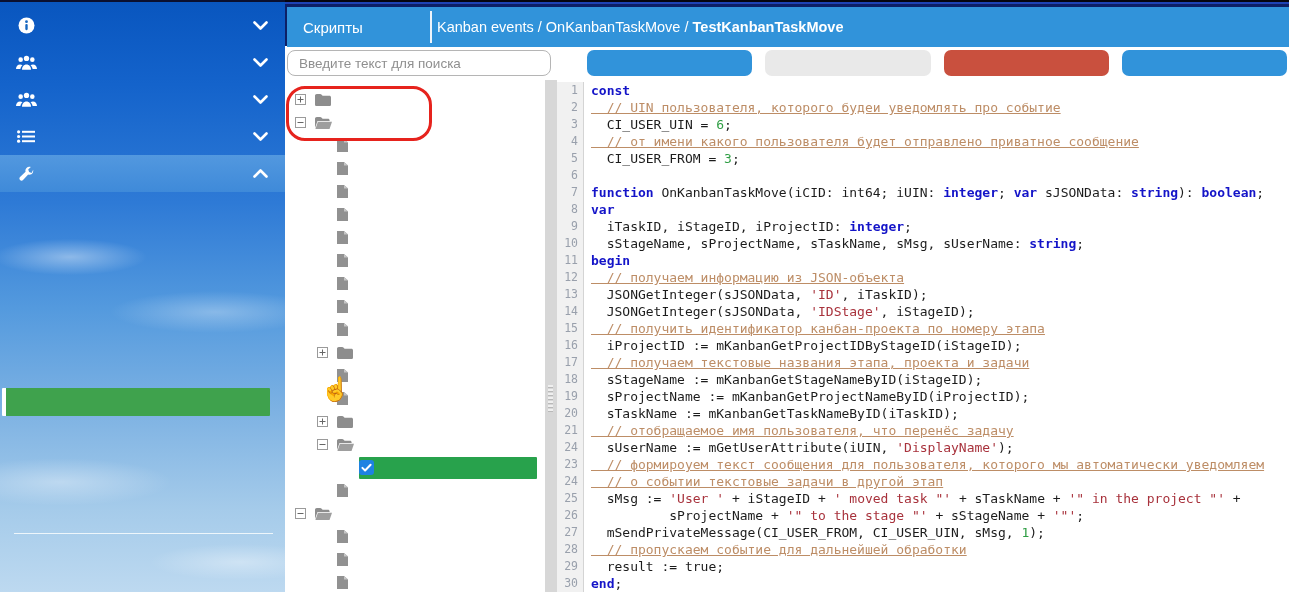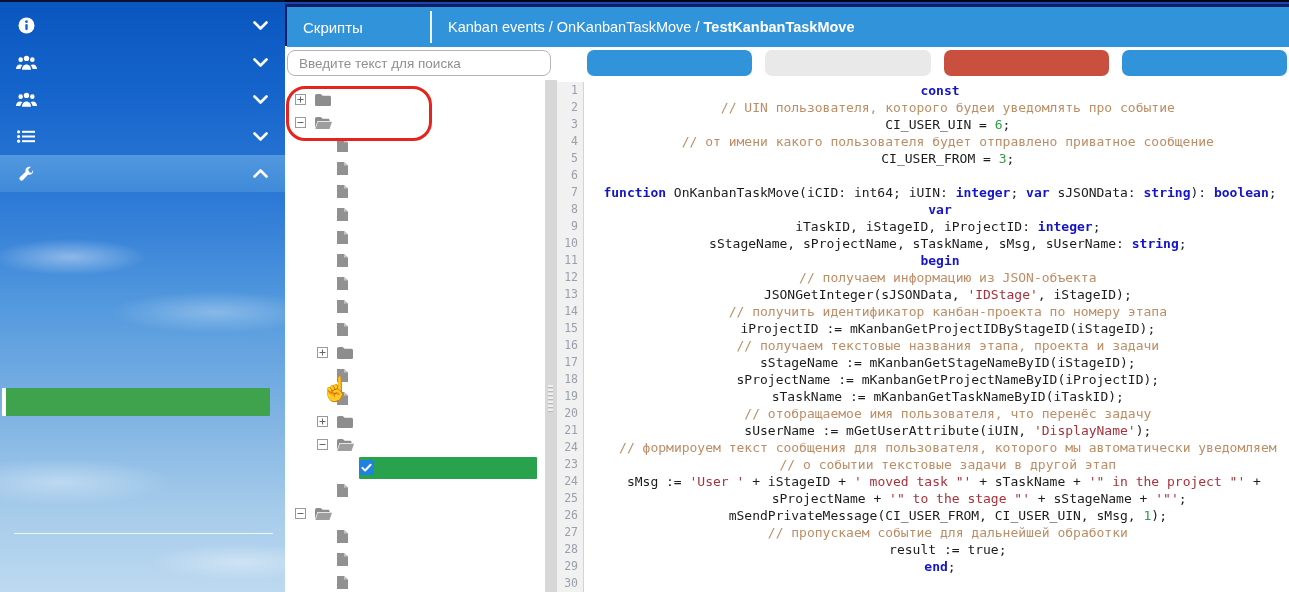--- a/index.html
+++ b/index.html
@@ -30,21 +30,21 @@
     border-radius:1px;}
   .side-divider{height:1px;background:rgba(255,255,255,.8);margin:5px 12px 5px 14px;}
 
   
   .main{flex:1;display:flex;flex-direction:column;min-width:0;}
   .topbar{height:46px;flex:none;position:relative;
     background:linear-gradient(180deg,#05060f 0px,#05060f 2px,#1e43b5 2px,#1e43b5 4px,#0d2066 4px,#0d2066 100%);}
   .tabbar{position:absolute;left:2px;right:0;top:7px;height:40px;background:#3193da;display:flex;align-items:center;color:#fff;}
   .tab{width:127px;padding-left:16px;font-size:15px;cursor:pointer;}
   .tab-sep{width:2px;height:32px;background:#eef4fb;flex:none;}
-  .breadcrumb{padding-left:16px;font-size:14.5px;white-space:nowrap;}
+  .breadcrumb{padding-left:5px;font-size:14.5px;white-space:nowrap;}
   .breadcrumb b{font-weight:bold;}
 
   
   .toolbar{height:34px;flex:none;display:flex;align-items:center;background:#fff;padding-left:2px;gap:23px;}
   .search input{width:240px;height:24px;border:1px solid #b5b5b5;border-radius:8px;padding:0 11px;
     font-size:13.5px;font-family:inherit;color:#444;outline:none;}
   .search input::placeholder{color:#8f8f8f;}
   .search{margin-right:13px;}
   .btns{flex:1;display:flex;gap:13px;padding-right:2px;}
   .btn{flex:1;height:26px;border:none;border-radius:7px;font-size:14px;font-family:inherit;color:#fff;cursor:pointer;}
@@ -69,24 +69,24 @@
 
   .splitter{width:12px;flex:none;background:#d7d7d7;position:relative;cursor:col-resize;}
   .splitter::after{content:"";position:absolute;left:3px;top:305px;width:5px;height:28px;
     background:repeating-linear-gradient(180deg,#efefef 0 2px,#b9b9b9 2px 3px,transparent 3px 4px);}
 
   
   .editor{flex:1;display:flex;background:#fff;overflow:hidden;padding-top:2px;box-sizing:border-box;}
   .gutter{width:26px;flex:none;background:#f1f1f1;border-right:1px solid #d4d4d4;}
   .ln{height:17px;line-height:17px;font-family:"DejaVu Sans Mono",monospace;font-size:11.5px;color:#99a0ac;
     text-align:right;padding-right:5px;}
-  .code{flex:1;padding-left:7px;min-width:0;text-align:center;}
+  .code{flex:1;padding-left:7px;min-width:0;}
   .cl{height:17px;line-height:17px;font-family:"DejaVu Sans Mono",monospace;font-size:13px;color:#1c1c1c;white-space:pre;}
   .cl .kw{color:#1414c8;font-weight:bold;}
-  .cl .cm{color:#bd8d66;}
+  .cl .cm{color:#bd8d66;text-decoration:underline;}
   .cl .st{color:#a8323c;}
   .cl .nm{color:#2f9e44;}
 </style>
 </head>
 <body>
 
 <div class="app">
 
   <div class="sidebar">
     <div class="side-menu" id="side-menu">
@@ -578,20 +578,21 @@
             <div class="cl"><span class="pl">  CI_USER_UIN = </span><span class="nm">6</span><span class="pl">;</span></div>
             <div class="cl"><span class="cm">  // от имени какого пользователя будет отправлено приватное сообщение</span></div>
             <div class="cl"><span class="pl">  CI_USER_FROM = </span><span class="nm">3</span><span class="pl">;</span></div>
             <div class="cl"></div>
             <div class="cl"><span class="kw">function</span><span class="pl"> OnKanbanTaskMove(iCID: int64; iUIN: </span><span class="kw">integer</span><span class="pl">; </span><span class="kw">var</span><span class="pl"> sJSONData: </span><span class="kw">string</span><span class="pl">): </span><span class="kw">boolean</span><span class="pl">;</span></div>
             <div class="cl"><span class="kw">var</span></div>
             <div class="cl"><span class="pl">  iTaskID, iStageID, iProjectID: </span><span class="kw">integer</span><span class="pl">;</span></div>
             <div class="cl"><span class="pl">  sStageName, sProjectName, sTaskName, sMsg, sUserName: </span><span class="kw">string</span><span class="pl">;</span></div>
             <div class="cl"><span class="kw">begin</span></div>
             <div class="cl"><span class="cm">  // получаем информацию из JSON-объекта</span></div>
+            <div class="cl"><span class="pl">  JSONGetInteger(sJSONData, </span><span class="st">'ID'</span><span class="pl">, iTaskID);</span></div>
             <div class="cl"><span class="pl">  JSONGetInteger(sJSONData, </span><span class="st">'IDStage'</span><span class="pl">, iStageID);</span></div>
             <div class="cl"><span class="cm">  // получить идентификатор канбан-проекта по номеру этапа</span></div>
             <div class="cl"><span class="pl">  iProjectID := mKanbanGetProjectIDByStageID(iStageID);</span></div>
             <div class="cl"><span class="cm">  // получаем текстовые названия этапа, проекта и задачи</span></div>
             <div class="cl"><span class="pl">  sStageName := mKanbanGetStageNameByID(iStageID);</span></div>
             <div class="cl"><span class="pl">  sProjectName := mKanbanGetProjectNameByID(iProjectID);</span></div>
             <div class="cl"><span class="pl">  sTaskName := mKanbanGetTaskNameByID(iTaskID);</span></div>
             <div class="cl"><span class="cm">  // отобращаемое имя пользователя, что перенёс задачу</span></div>
             <div class="cl"><span class="pl">  sUserName := mGetUserAttribute(iUIN, </span><span class="st">'DisplayName'</span><span class="pl">);</span></div>
             <div class="cl"><span class="cm">  // формироуем текст сообщения для пользователя, которого мы автоматически уведомляем</span></div>

